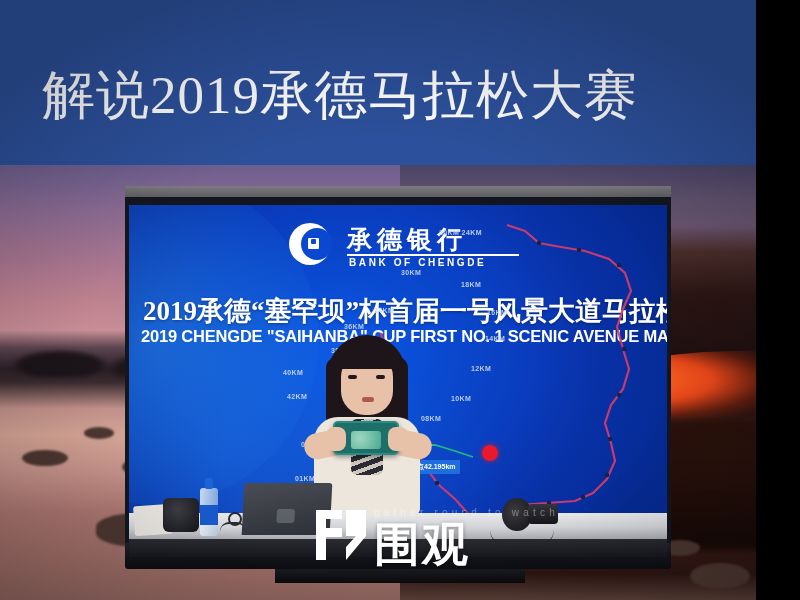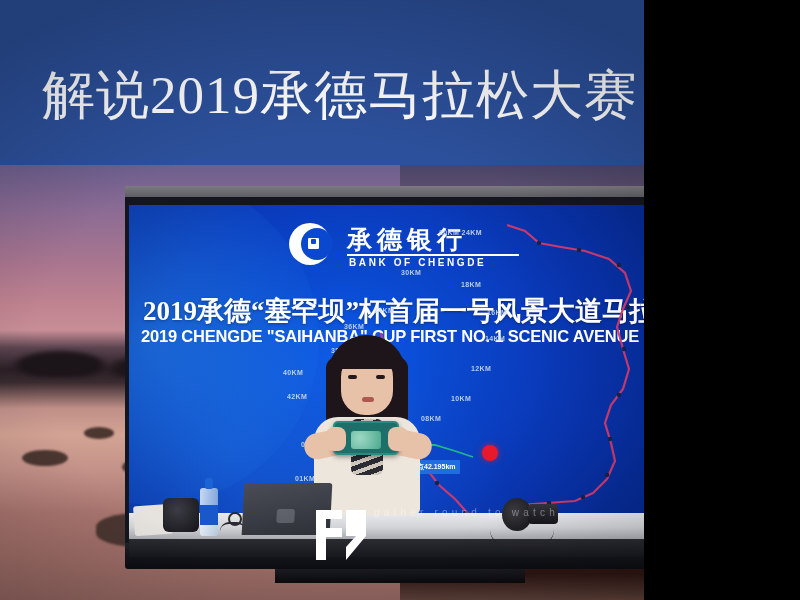--- a/index.html
+++ b/index.html
@@ -2,21 +2,21 @@
 <html><head>
 <meta charset="utf-8">
 <style>
   * { margin:0; padding:0; box-sizing:border-box; }
   html,body { width:800px; height:600px; overflow:hidden; }
   body {
     font-family:"Liberation Sans", sans-serif;
     background:#000;
     position:relative;
   }
-  #stage { position:absolute; inset:0; width:644px; height:600px; overflow:hidden; }
+  #stage { position:absolute; inset:0; width:756px; height:600px; overflow:hidden; }
 
   
   .banner {
     position:absolute; left:0; top:0; width:800px; height:165px;
     background:#2c509b;
     z-index:60;
   }
   .banner-title {
     position:absolute; left:42px; top:62px;
     width:700px; height:70px;
@@ -454,19 +454,20 @@
 
   <div class="vignette"></div>
 
   <div class="watermark">
     <svg class="wm-logo" viewBox="0 0 58 58">
       <path d="M4 4 L30 4 L30 13 L14 13 L14 22 L30 22 L30 31 L14 31 L14 54 L4 54 Z" fill="#ffffff"></path>
       <path d="M34 4 L54 4 L54 30 L34 54 L34 41 L44 30 L34 30 Z" fill="#ffffff"></path>
       <path d="M20 26 L44 8 L44 16 L28 28 L44 40 L44 48 L20 30 Z" fill="#ffffff" opacity="0.0"></path>
     </svg>
     <div class="wm-tagline">gather round to watch</div>
+    <div class="wm-text">围观</div>
   </div>
 
   <div class="banner">
     <div class="banner-title">解说2019承德马拉松大赛</div>
   </div>
 
 </div>
 
 </body></html>

